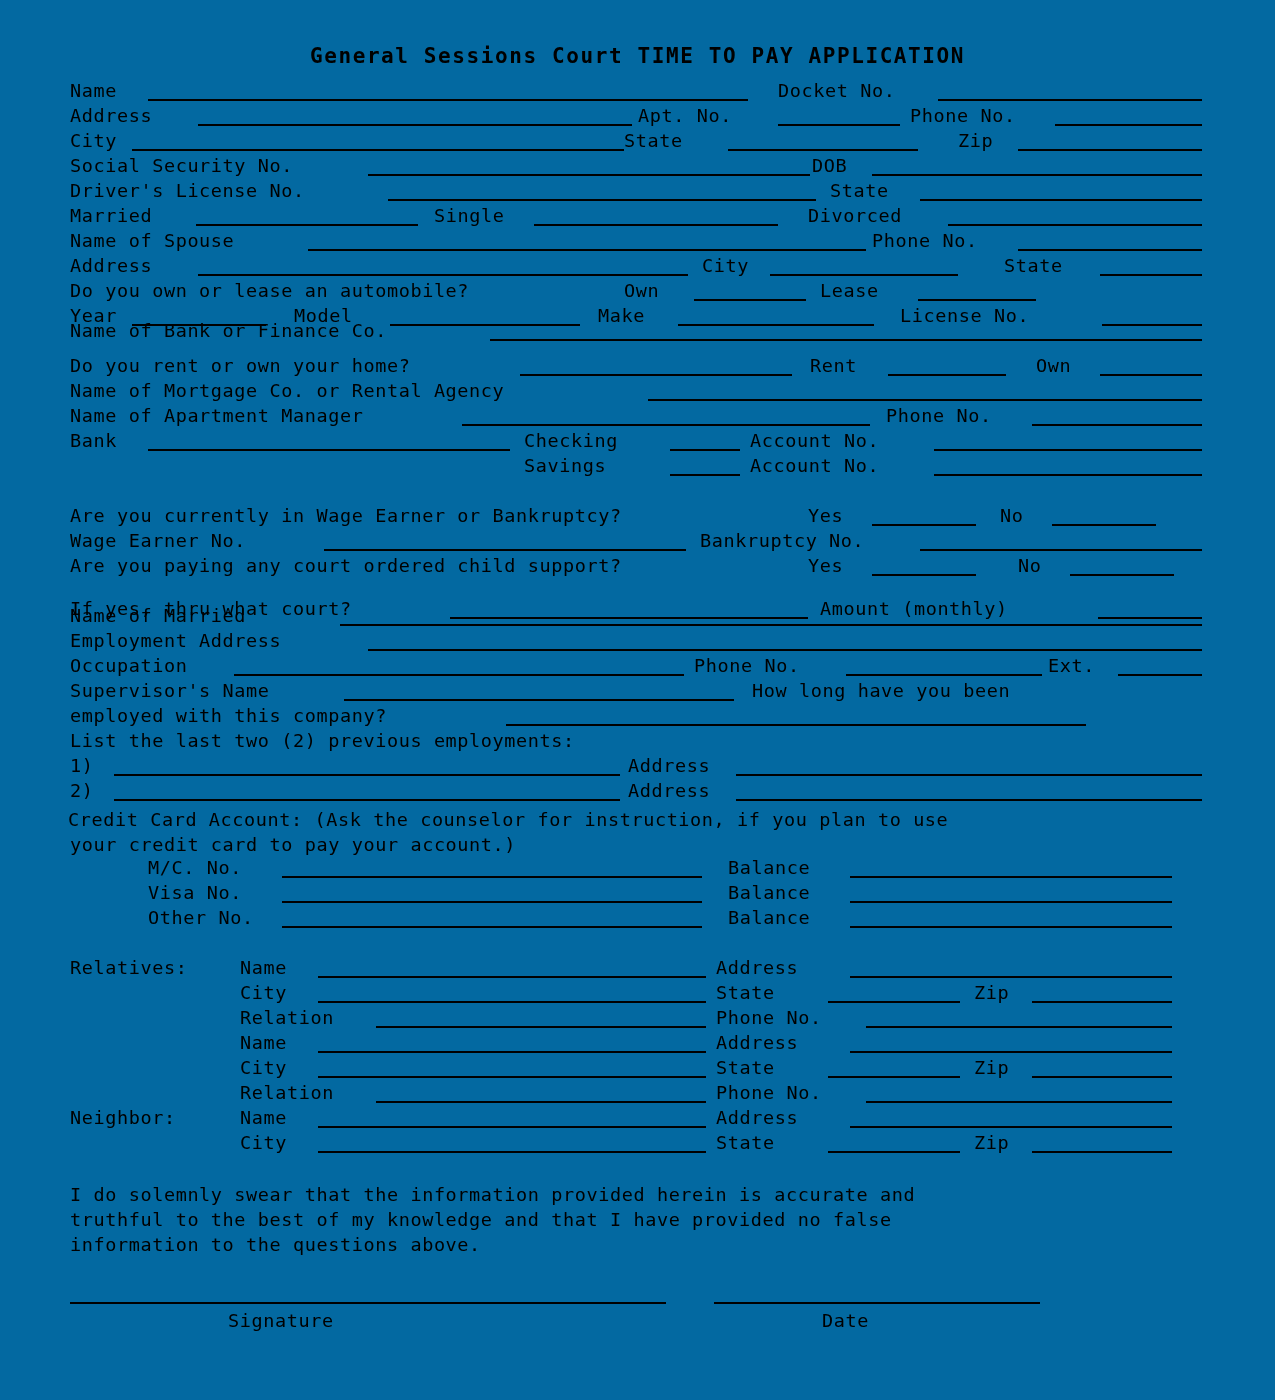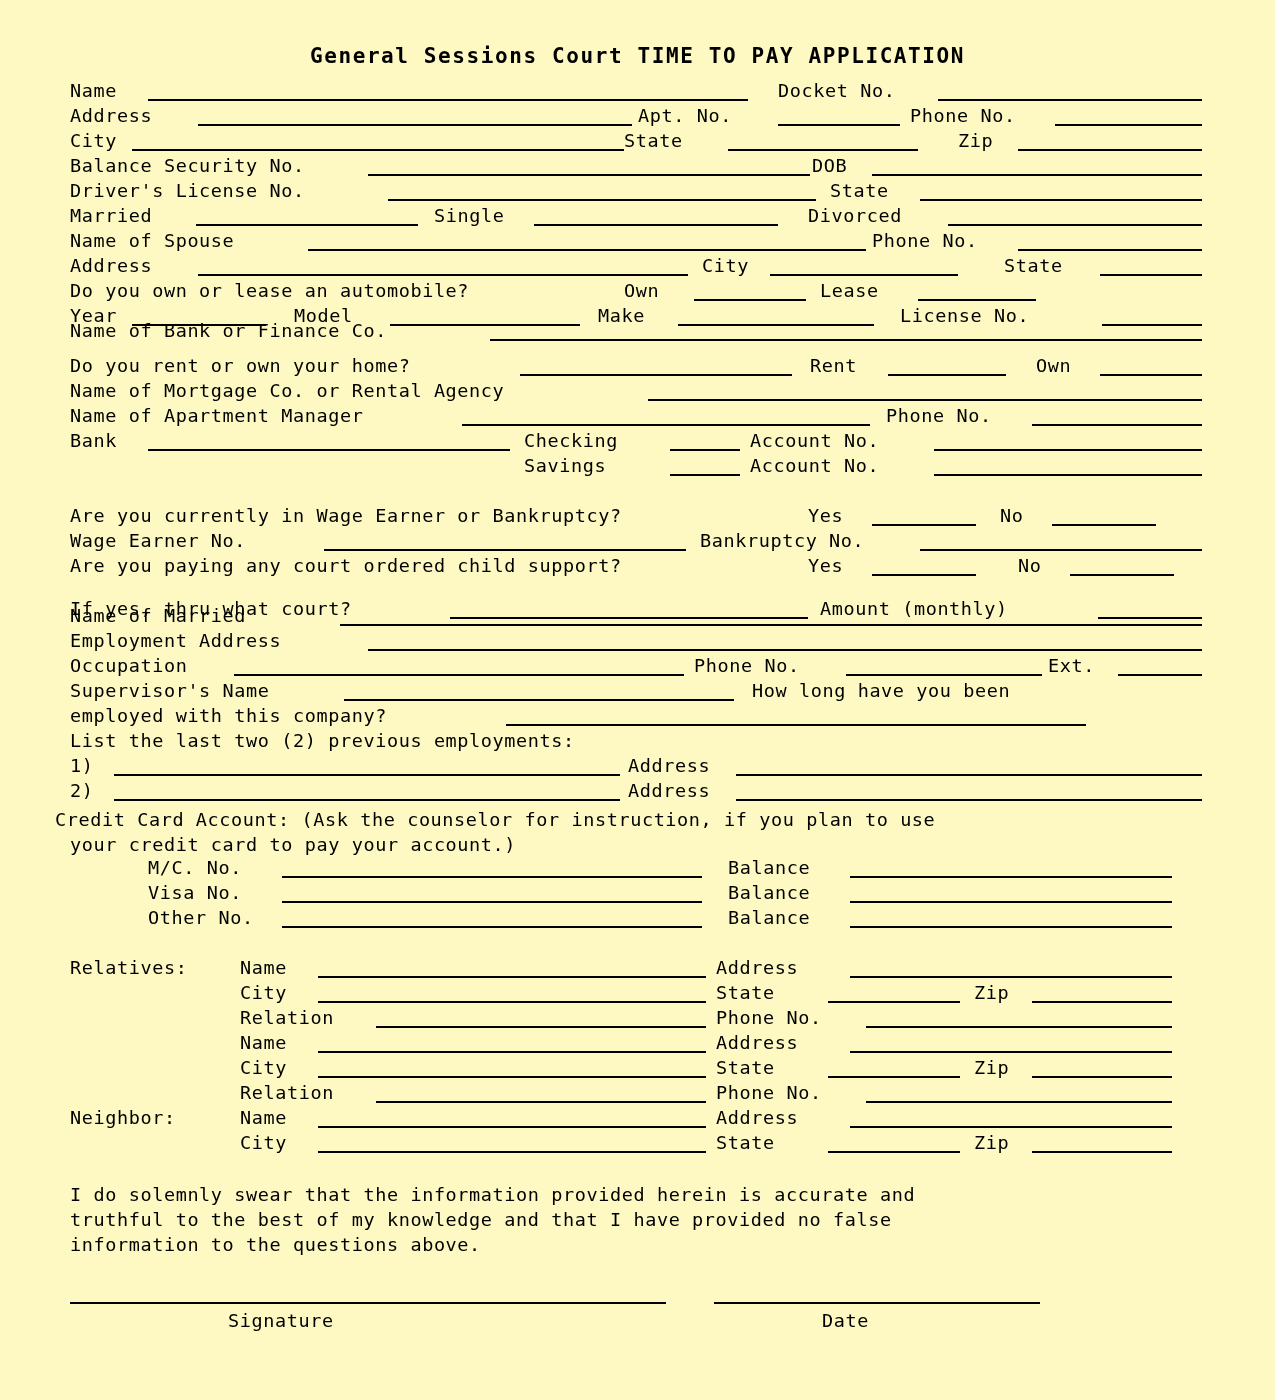--- a/index.html
+++ b/index.html
@@ -9,21 +9,21 @@
     background: #ffffff;
   }
   body {
     font-family: "DejaVu Sans Mono", "Liberation Mono", monospace;
     color: #000000;
   }
   #page {
     position: relative;
     width: 1275px;
     height: 1400px;
-    background: #fef9c3;
+    background: #0369a1;
     overflow: hidden;
   }
   .doc-title {
     position: absolute;
     top: 44px;
     left: 0;
     width: 1275px;
     text-align: center;
     font-size: 21px;
     font-weight: bold;
@@ -94,21 +94,21 @@
   <div class="row" style="top:130px;">
     <span class="lbl" style="left:70px;">City</span>
     <span class="rule" style="left:132px; width:492px;"></span>
     <span class="lbl" style="left:624px;">State</span>
     <span class="rule" style="left:728px; width:190px;"></span>
     <span class="lbl" style="left:958px;">Zip</span>
     <span class="rule" style="left:1018px; width:184px;"></span>
   </div>
 
   <div class="row" style="top:155px;">
-    <span class="lbl" style="left:70px;">Balance Security No.</span>
+    <span class="lbl" style="left:70px;">Social Security No.</span>
     <span class="rule" style="left:368px; width:442px;"></span>
     <span class="lbl" style="left:812px;">DOB</span>
     <span class="rule" style="left:872px; width:330px;"></span>
   </div>
 
   <div class="row" style="top:180px;">
     <span class="lbl" style="left:70px;">Driver's License No.</span>
     <span class="rule" style="left:388px; width:428px;"></span>
     <span class="lbl" style="left:830px;">State</span>
     <span class="rule" style="left:920px; width:282px;"></span>
@@ -271,21 +271,21 @@
     <span class="rule" style="left:736px; width:466px;"></span>
   </div>
 
   <div class="row" style="top:780px;">
     <span class="lbl" style="left:70px;">2)</span>
     <span class="rule" style="left:114px; width:506px;"></span>
     <span class="lbl" style="left:628px;">Address</span>
     <span class="rule" style="left:736px; width:466px;"></span>
   </div>
 
-  <div class="para" style="top:807px; left:55px;">Credit Card Account: (Ask the counselor for instruction, if you plan to use</div>
+  <div class="para" style="top:807px; left:68px;">Credit Card Account: (Ask the counselor for instruction, if you plan to use</div>
   <div class="para" style="top:832px; left:70px;">your credit card to pay your account.)</div>
 
   <div class="row" style="top:857px;">
     <span class="lbl" style="left:148px;">M/C. No.</span>
     <span class="rule" style="left:282px; width:420px;"></span>
     <span class="lbl" style="left:728px;">Balance</span>
     <span class="rule" style="left:850px; width:322px;"></span>
   </div>
 
   <div class="row" style="top:882px;">

